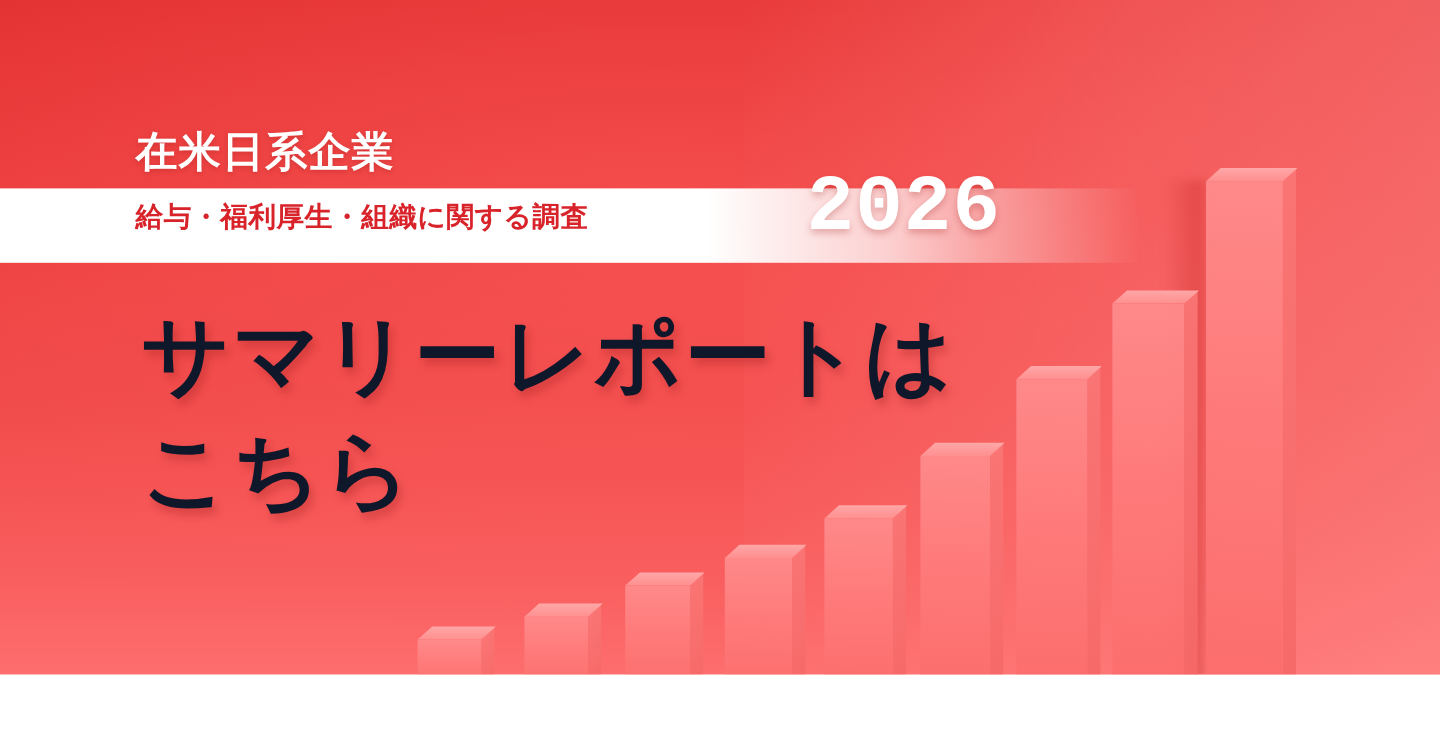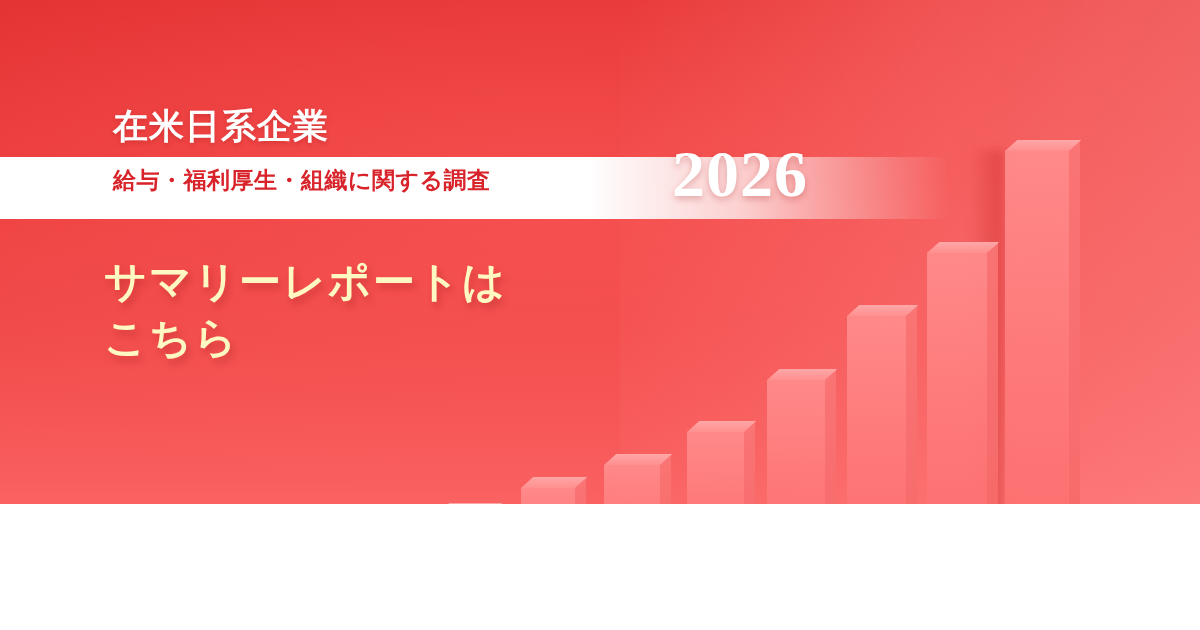--- a/index.html
+++ b/index.html
@@ -5,23 +5,23 @@
   html, body {
     margin: 0;
     padding: 0;
     background: #ffffff;
   }
   * { box-sizing: border-box; }
 
   .banner {
     position: relative;
     width: 1200px;
-    height: 504px;
+    height: 562px;
     overflow: hidden;
-    font-family: Liberation Serif, serif;
+    font-family: Liberation Mono, monospace;
     background: #ef3b3b;
   }
 
   
   .bg-wall {
     position: absolute;
     left: 0; top: 0;
     width: 1200px; height: 585px;
     background:
       radial-gradient(120% 95% at 46% 34%, rgba(255,96,96,0.55) 0%, rgba(255,96,96,0.0) 62%),
@@ -125,26 +125,26 @@
     font-weight: 700;
     letter-spacing: 1px;
     color: #ffffff;
     text-shadow: 0 3px 6px rgba(160,25,25,0.28);
     line-height: 1;
     white-space: nowrap;
   }
 
   .headline {
     position: absolute;
-    left: 104px; top: 255px;
-    font-size: 42px;
+    left: 118px; top: 255px;
+    font-size: 72px;
     font-weight: 700;
     line-height: 1.33;
     letter-spacing: 2px;
-    color: #fef9c3;
+    color: #0f172a;
     text-shadow: 3px 5px 7px rgba(150,25,25,0.32);
     white-space: pre-line;
   }
 </style>
 </head>
 <body>
 
 <div class="banner">
 
   <div class="bg-wall"></div>

